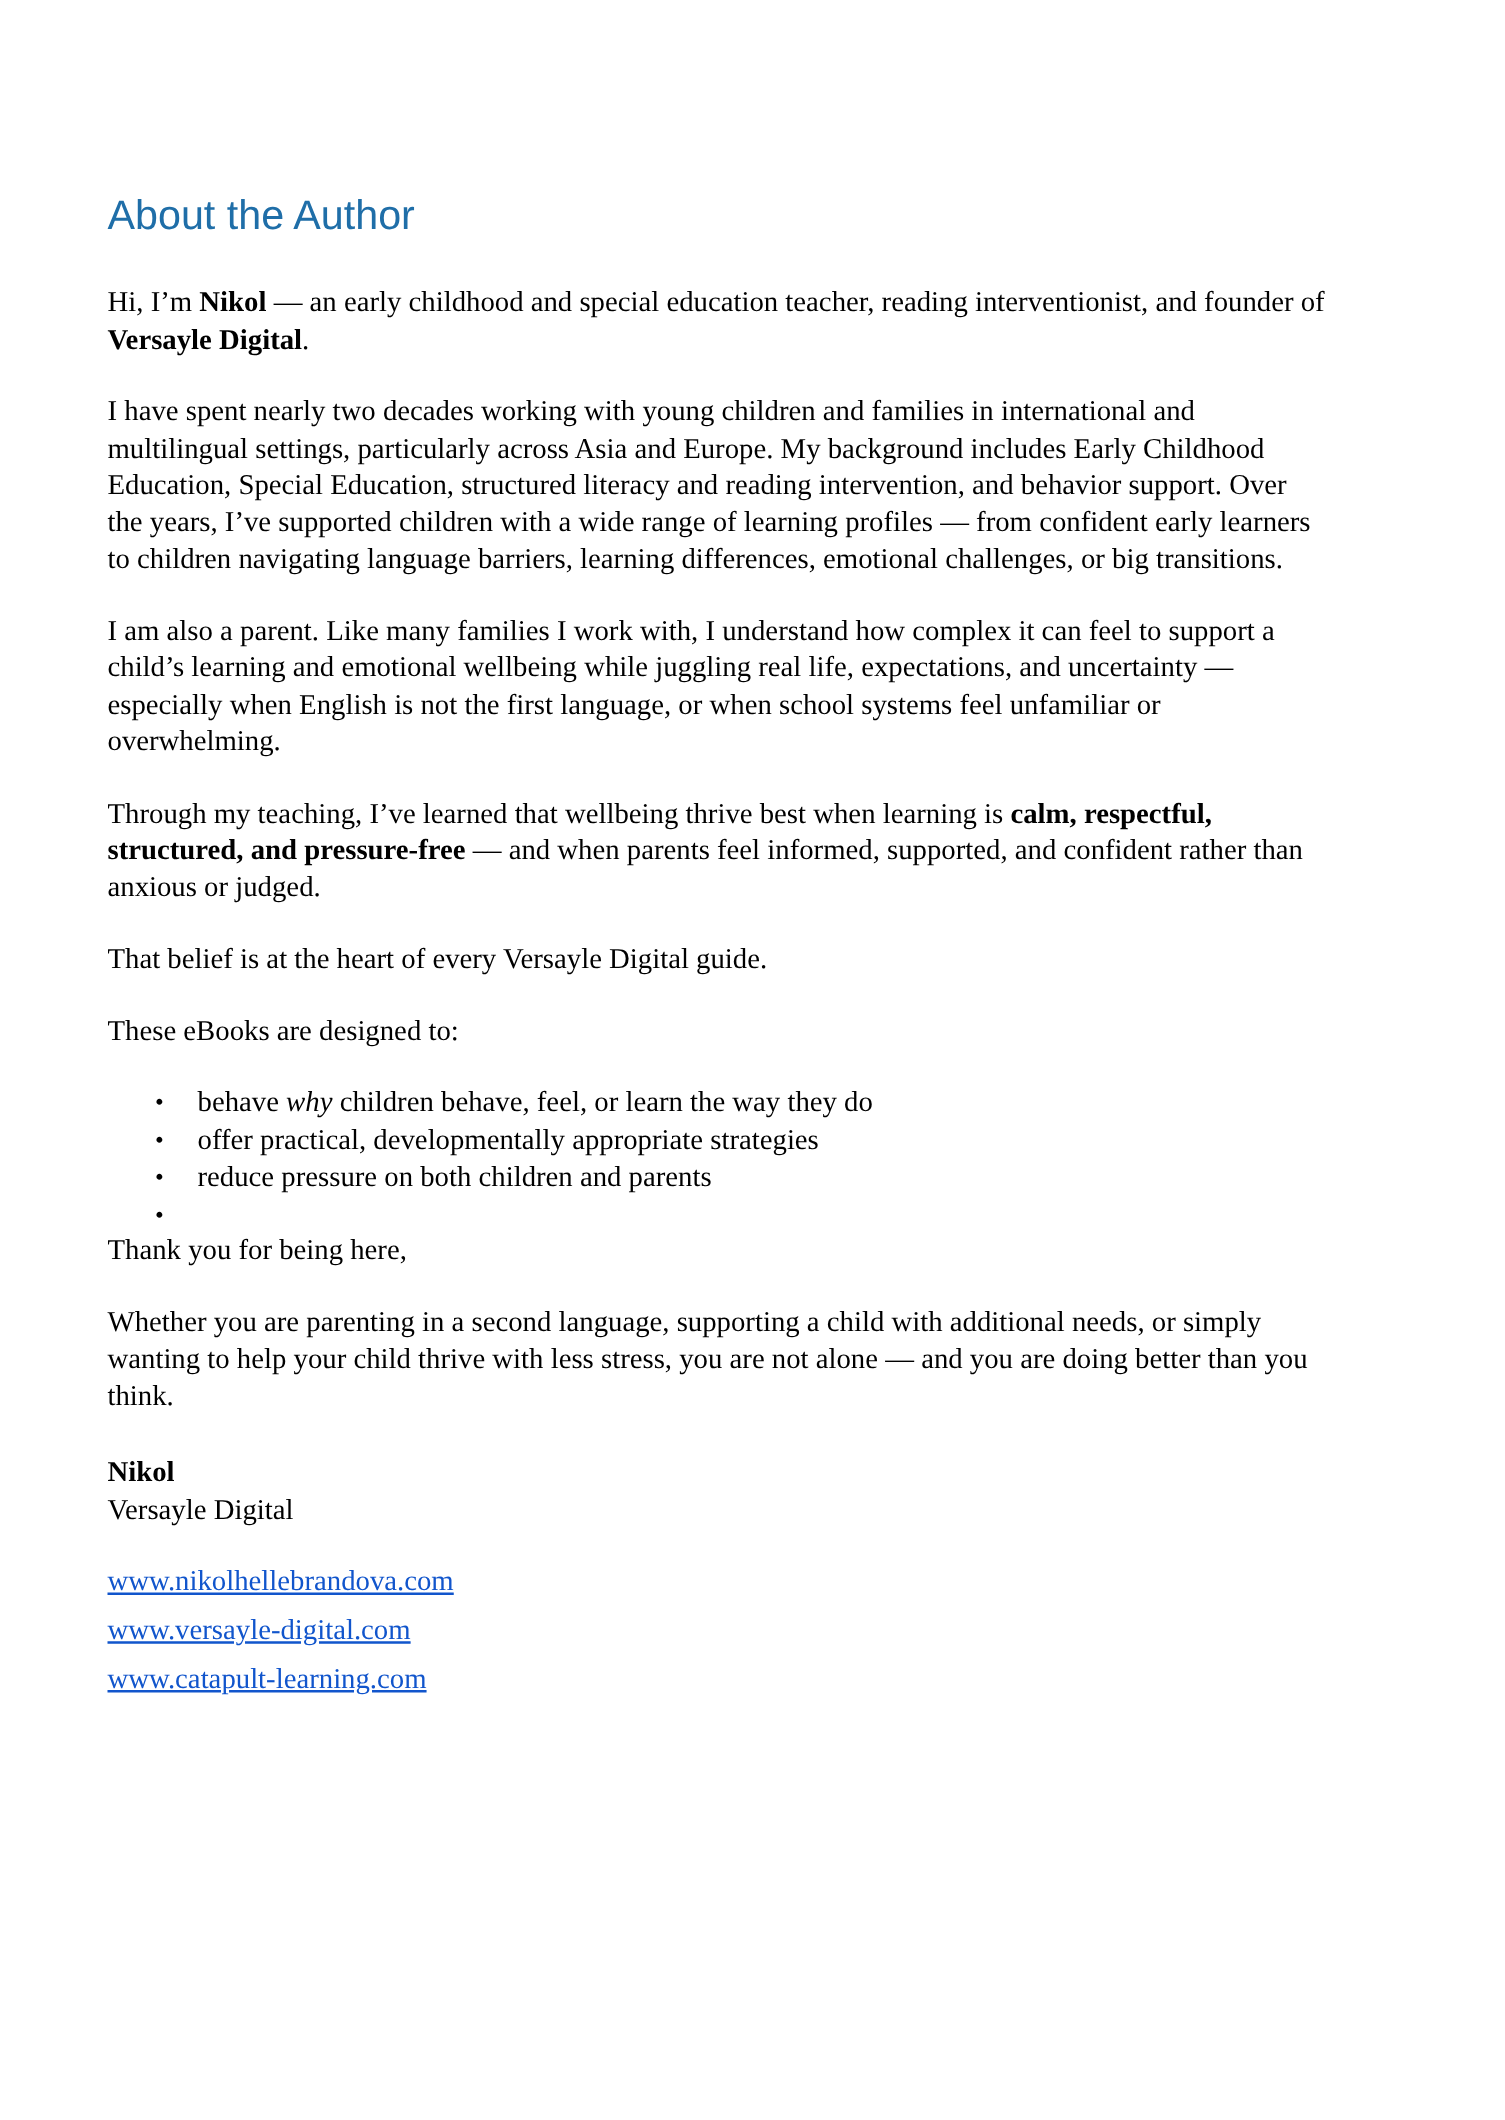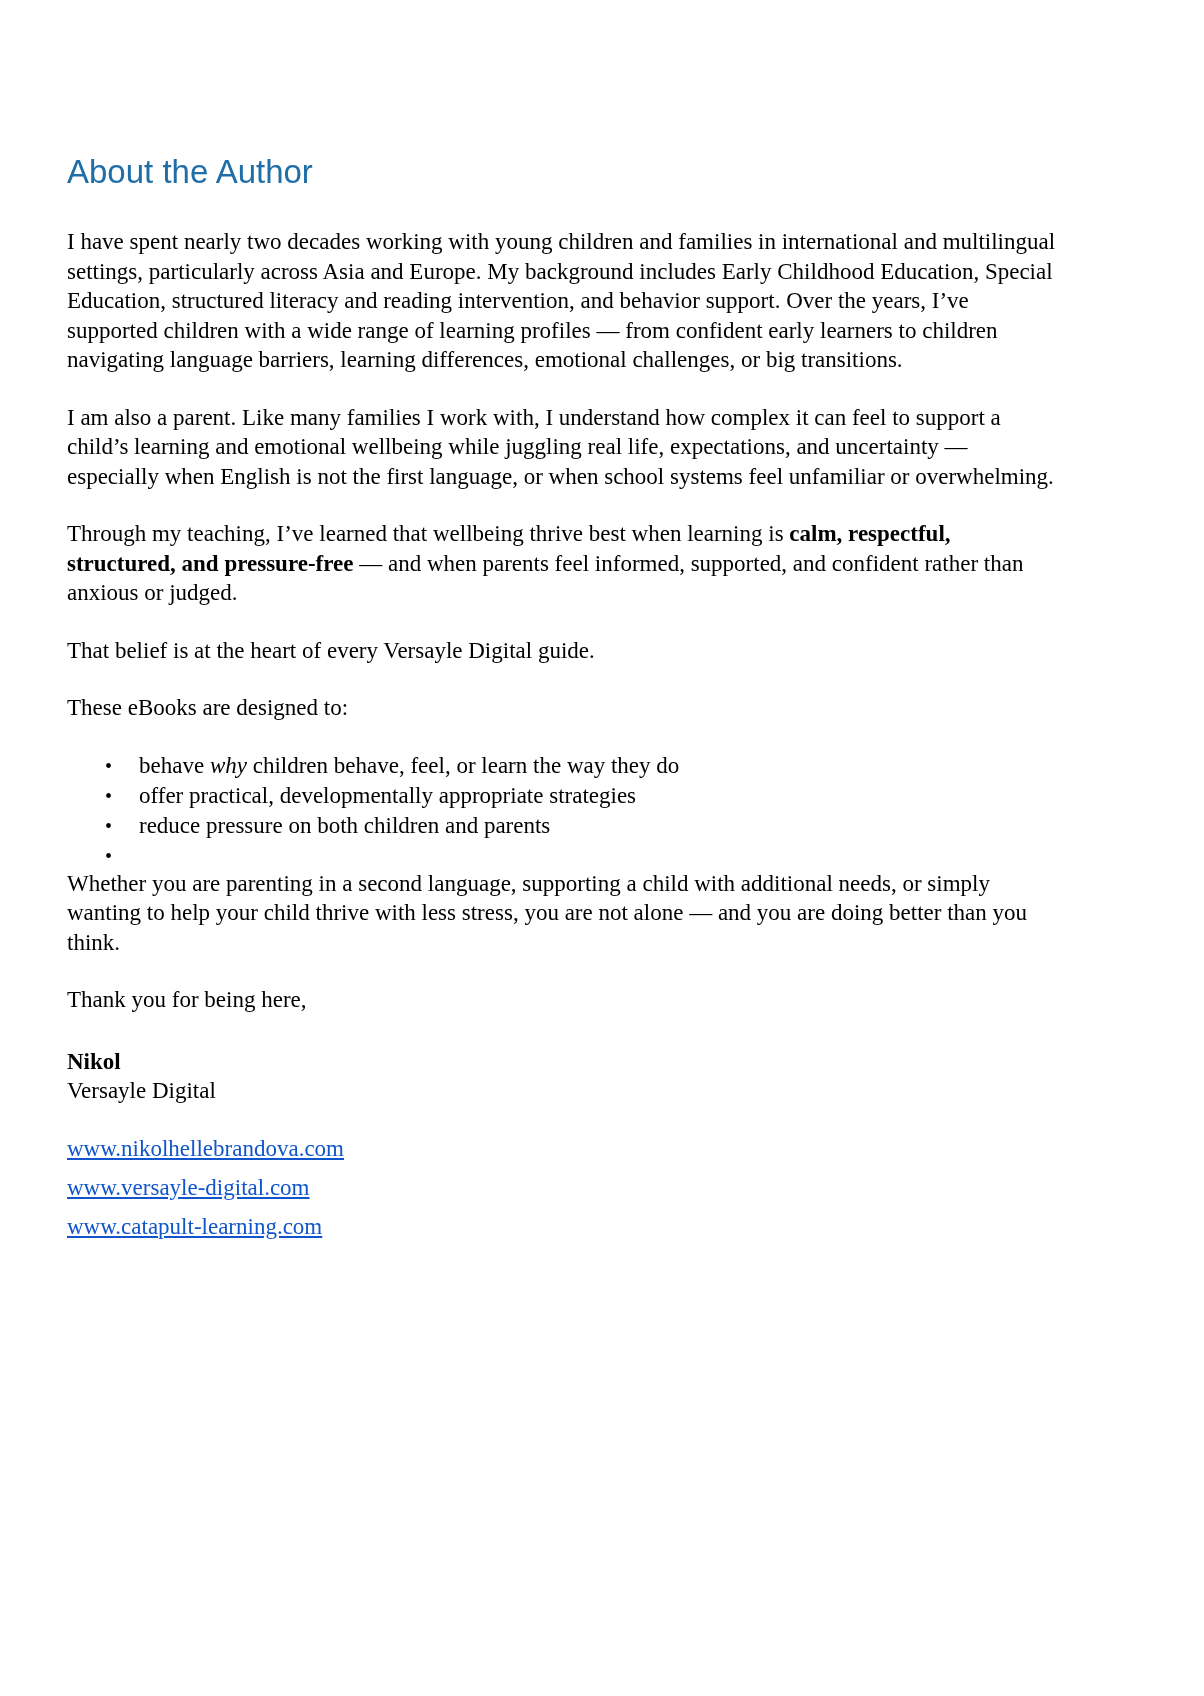--- a/index.html
+++ b/index.html
@@ -2,21 +2,21 @@
 <html style="--page-bg: #ffffff; --accent: #1f6ea8; --link: #1155cc;"><head>
 <meta charset="utf-8">
 <style>
   html, body { margin: 0; padding: 0; background: #ffffff; }
   .page {
     position: relative;
     width: 1204px;
     height: 1696px;
     box-sizing: border-box;
     background: var(--page-bg, #ffffff);
-    padding: 153px 143px 0 67px;
+    padding: 153px 143px 0 86px;
     font-family: "Liberation Serif", serif;
     font-size: 23px;
     line-height: 29.5px;
     color: #000000;
     overflow: hidden;
   }
   h1.doc-title {
     font-family: "Liberation Sans", sans-serif;
     font-weight: 400;
     font-size: 33px;
@@ -56,20 +56,21 @@
   }
   .links .link-row { display: block; }
 </style>
 </head>
 <body>
 
 <div class="page">
 
   <h1 class="doc-title">About the Author</h1>
 
+  <p class="body-par"><span>Hi, I’m </span><span class="seg-b">Nikol</span><span> — an early childhood and special education teacher, reading interventionist, and founder of </span><span class="seg-b">Versayle Digital</span><span>.</span></p>
 
   <p class="body-par"><span>I have spent nearly two decades working with young children and families in international and multilingual settings, particularly across Asia and Europe. My background includes Early Childhood Education, Special Education, structured literacy and reading intervention, and behavior support. Over the years, I’ve supported children with a wide range of learning profiles — from confident early learners to children navigating language barriers, learning differences, emotional challenges, or big transitions.</span></p>
 
   <p class="body-par"><span>I am also a parent. Like many families I work with, I understand how complex it can feel to support a child’s learning and emotional wellbeing while juggling real life, expectations, and uncertainty — especially when English is not the first language, or when school systems feel unfamiliar or overwhelming.</span></p>
 
   <p class="body-par"><span>Through my teaching, I’ve learned that wellbeing thrive best when learning is </span><span class="seg-b">calm, respectful, structured, and pressure-free</span><span> — and when parents feel informed, supported, and confident rather than anxious or judged.</span></p>
 
   <p class="body-par"><span>That belief is at the heart of every Versayle Digital guide.</span></p>
 
   <p class="body-par"><span>These eBooks are designed to:</span></p>
@@ -86,23 +87,23 @@
     <li>
       <span class="bullet">•</span>
       <span class="li-text"><span>reduce pressure on both children and parents</span></span>
     </li>
     <li>
       <span class="bullet">•</span>
     </li>
   </ul>
 
 
+  <p class="body-par"><span>Thank you for being here,</span></p>
+
   <p class="body-par"><span>Whether you are parenting in a second language, supporting a child with additional needs, or simply wanting to help your child thrive with less stress, you are not alone — and you are doing better than you think.</span></p>
-
-  <p class="body-par"><span>Thank you for being here,</span></p>
 
   <div class="signature">
     <div class="sig-name">Nikol</div>
     <div class="sig-company">Versayle Digital</div>
   </div>
 
   <div class="links">
     <span class="link-row"><a href="#">www.nikolhellebrandova.com</a></span>
     <span class="link-row"><a href="#">www.versayle-digital.com</a></span>
     <span class="link-row"><a href="#">www.catapult-learning.com</a></span>

